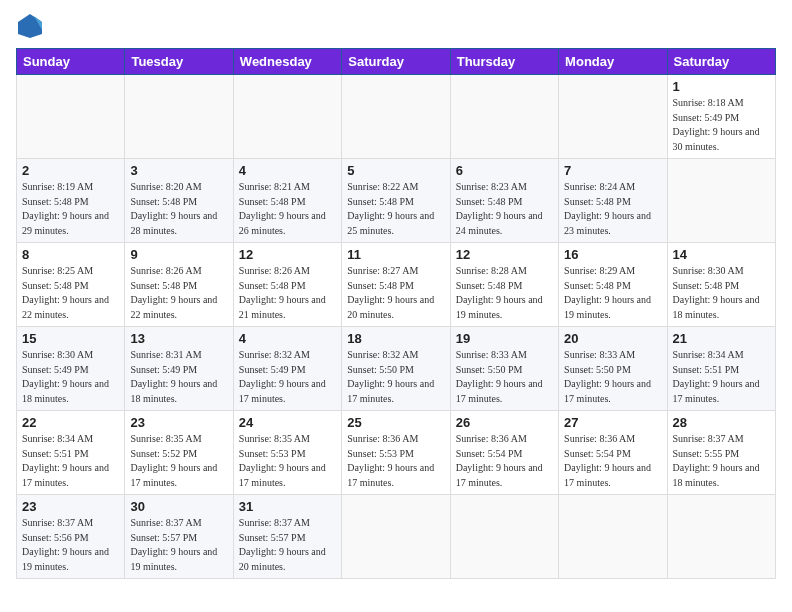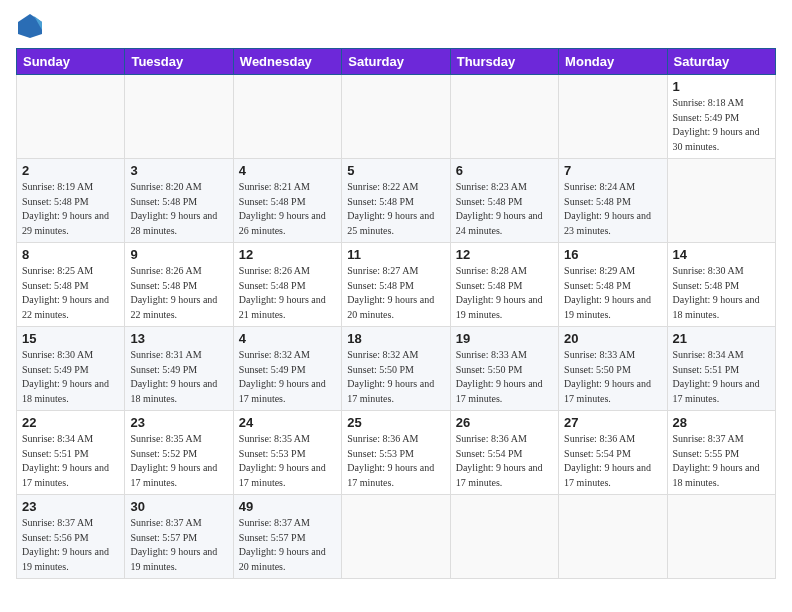--- a/index.html
+++ b/index.html
@@ -177,21 +177,21 @@
           <td><span class="day-num">23</span><span class="day-detail">Sunrise: 8:35 AM<br>Sunset: 5:52 PM<br>Daylight: 9 hours and 17 minutes.</span></td>
           <td><span class="day-num">24</span><span class="day-detail">Sunrise: 8:35 AM<br>Sunset: 5:53 PM<br>Daylight: 9 hours and 17 minutes.</span></td>
           <td><span class="day-num">25</span><span class="day-detail">Sunrise: 8:36 AM<br>Sunset: 5:53 PM<br>Daylight: 9 hours and 17 minutes.</span></td>
           <td><span class="day-num">26</span><span class="day-detail">Sunrise: 8:36 AM<br>Sunset: 5:54 PM<br>Daylight: 9 hours and 17 minutes.</span></td>
           <td><span class="day-num">27</span><span class="day-detail">Sunrise: 8:36 AM<br>Sunset: 5:54 PM<br>Daylight: 9 hours and 17 minutes.</span></td>
           <td><span class="day-num">28</span><span class="day-detail">Sunrise: 8:37 AM<br>Sunset: 5:55 PM<br>Daylight: 9 hours and 18 minutes.</span></td>
         </tr>
         <tr>
           <td><span class="day-num">23</span><span class="day-detail">Sunrise: 8:37 AM<br>Sunset: 5:56 PM<br>Daylight: 9 hours and 19 minutes.</span></td>
           <td><span class="day-num">30</span><span class="day-detail">Sunrise: 8:37 AM<br>Sunset: 5:57 PM<br>Daylight: 9 hours and 19 minutes.</span></td>
-          <td><span class="day-num">49</span><span class="day-detail">Sunrise: 8:37 AM<br>Sunset: 5:57 PM<br>Daylight: 9 hours and 20 minutes.</span></td>
+          <td><span class="day-num">31</span><span class="day-detail">Sunrise: 8:37 AM<br>Sunset: 5:57 PM<br>Daylight: 9 hours and 20 minutes.</span></td>
           <td class="empty-cell"></td>
           <td class="empty-cell"></td>
           <td class="empty-cell"></td>
           <td class="empty-cell"></td>
         </tr>
       </tbody>
   </table>
 </div>
 
 </body></html>

